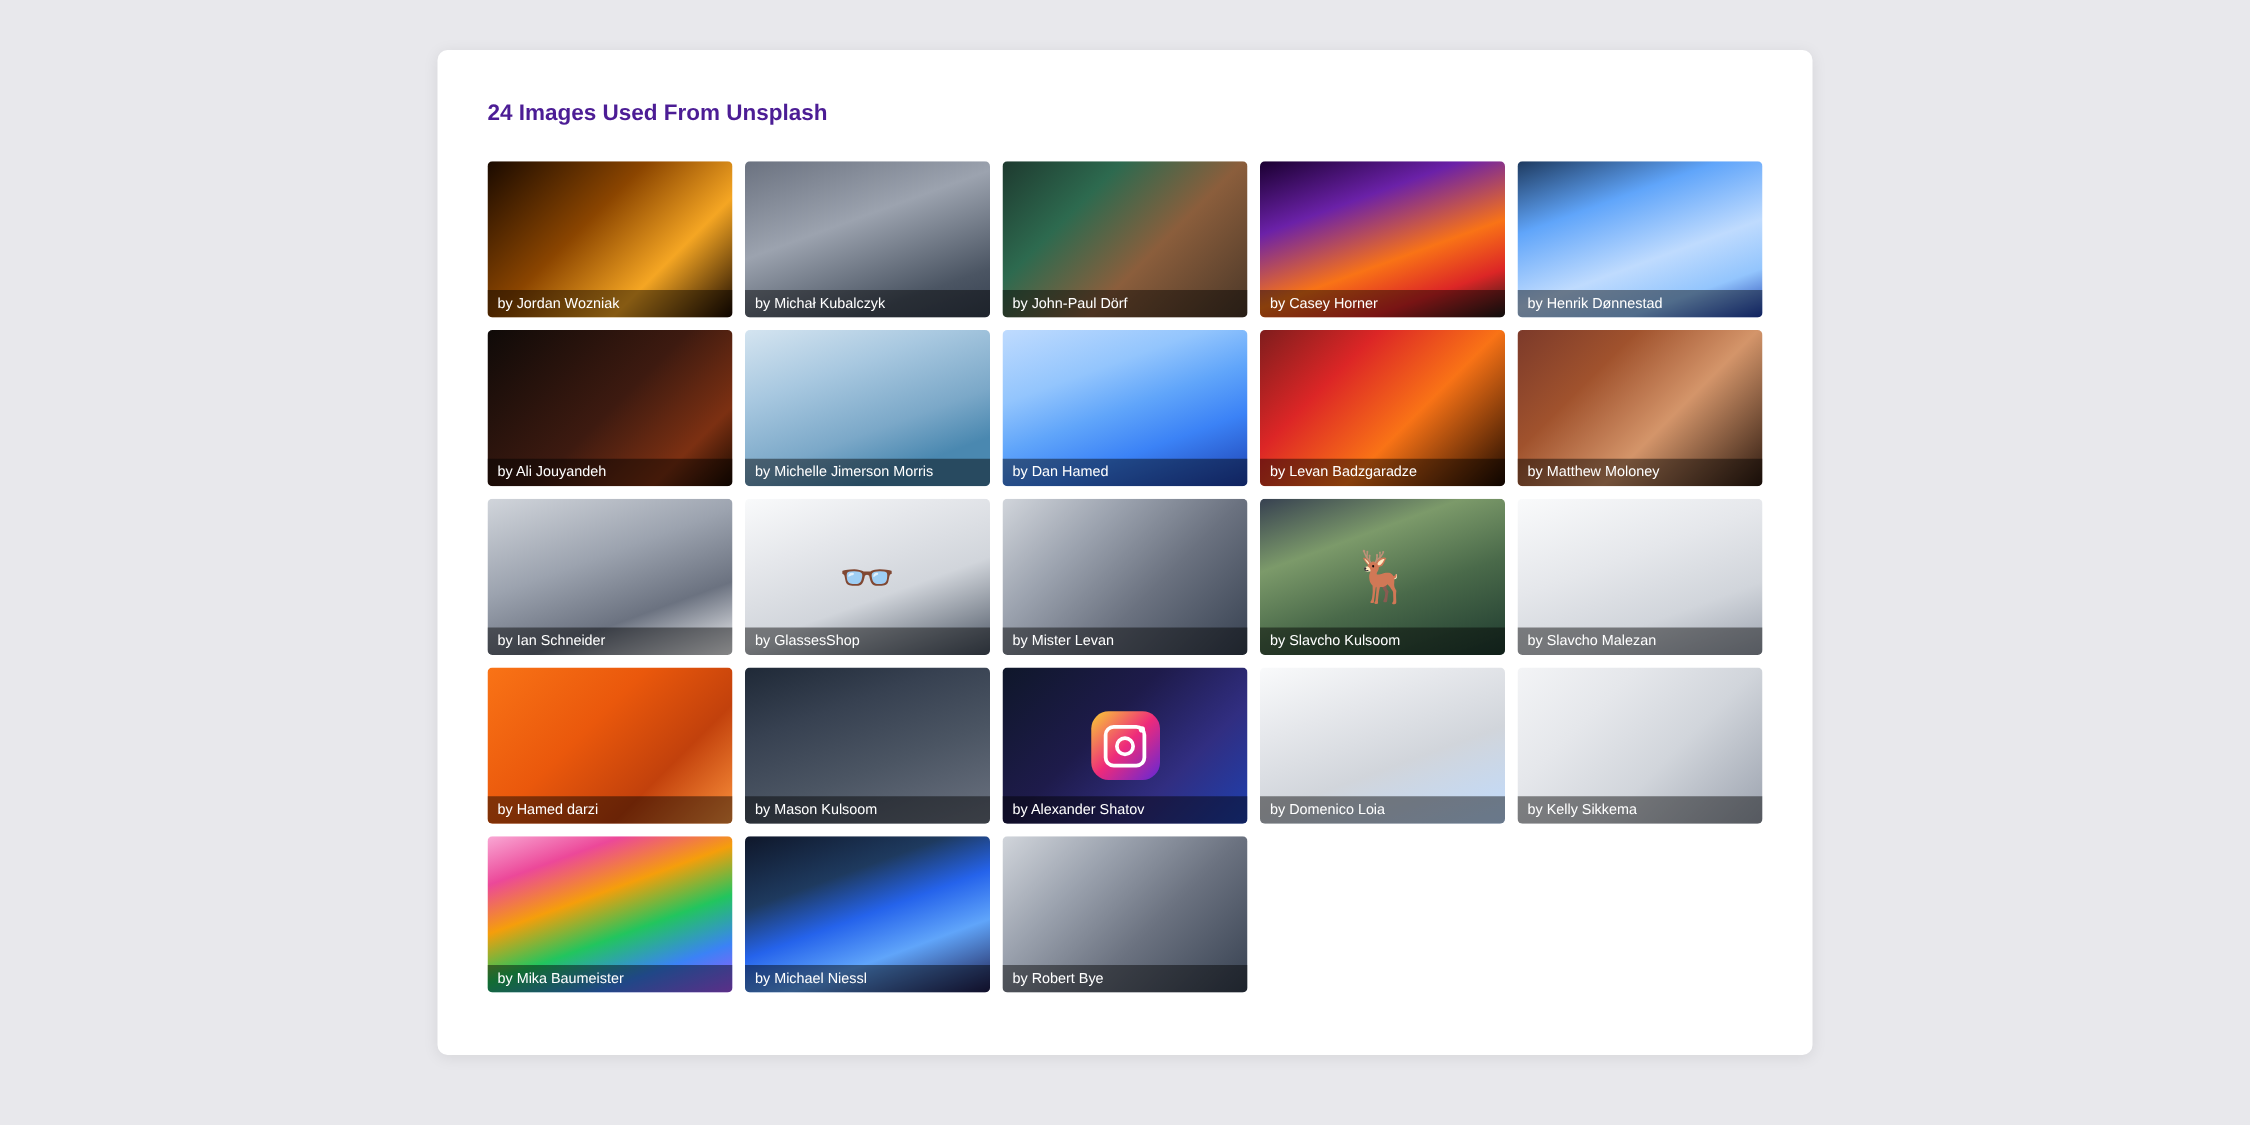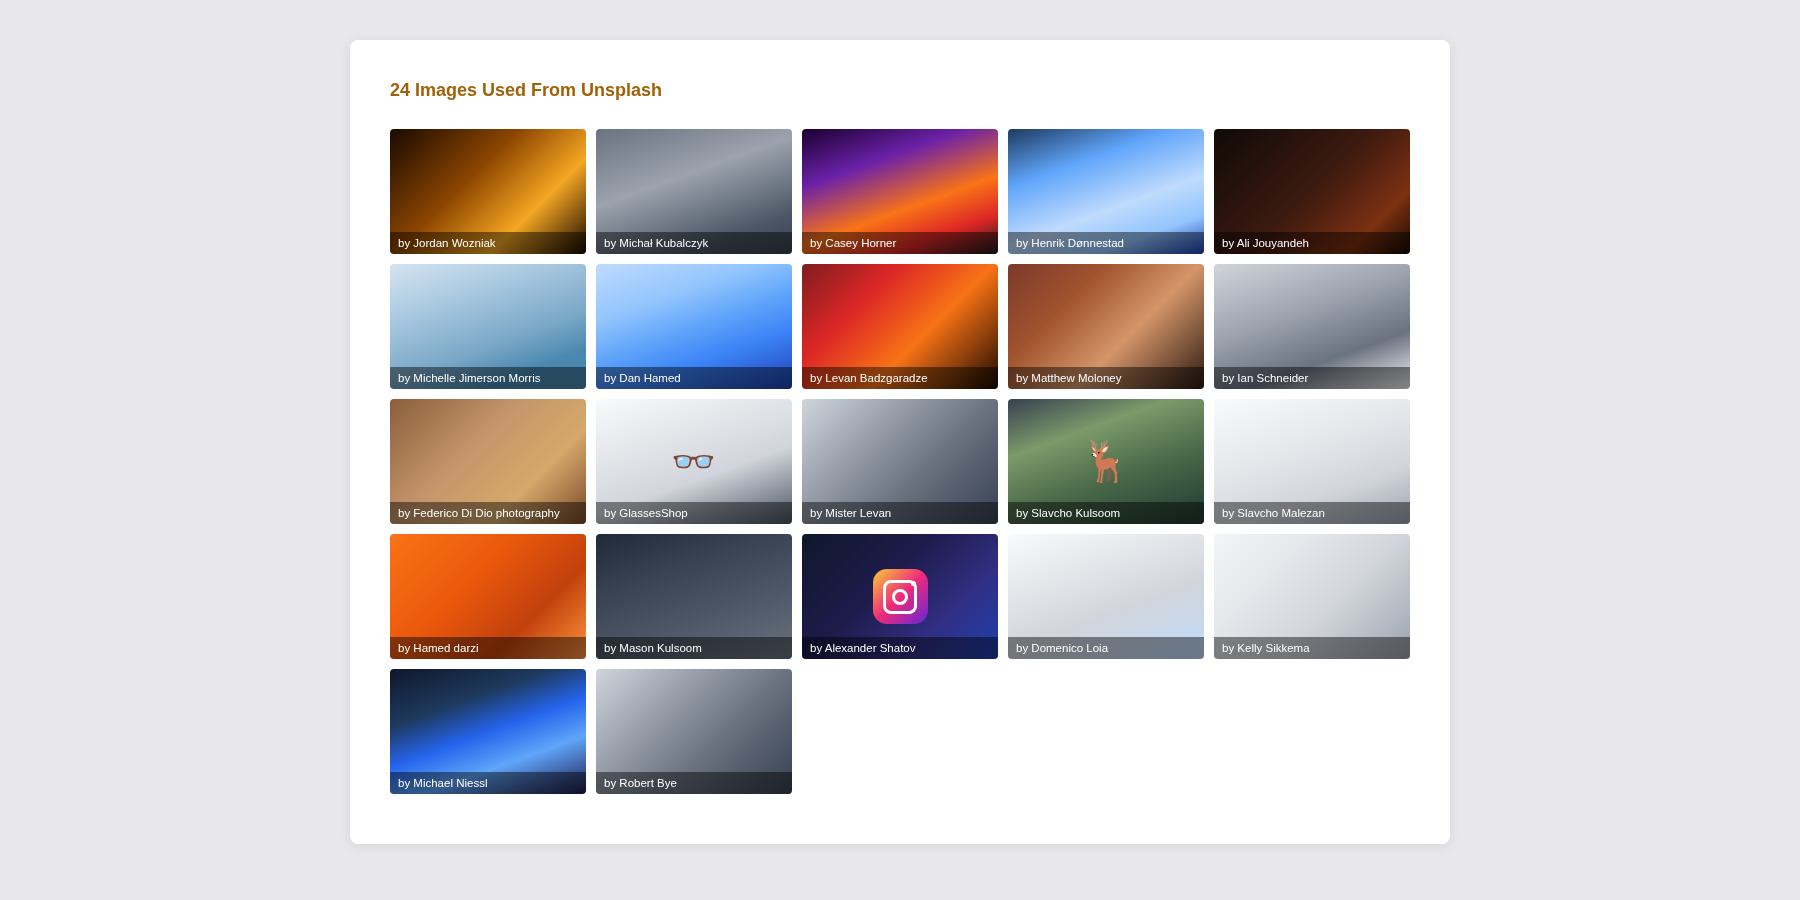--- a/index.html
+++ b/index.html
@@ -16,21 +16,21 @@
       background: #fff;
       border-radius: 8px;
       padding: 40px 40px 50px;
       max-width: 1100px;
       width: 100%;
       box-shadow: 0 2px 12px rgba(0,0,0,0.08);
     }
     .page-title {
       font-size: 18px;
       font-weight: 600;
-      color: #a16207;
+      color: #4c1d95;
       margin-bottom: 28px;
     }
     .grid {
       display: grid;
       grid-template-columns: repeat(5, 1fr);
       gap: 10px;
     }
     .image-item {
       position: relative;
       border-radius: 4px;
@@ -143,20 +143,24 @@
   <div class="grid" id="image-grid">
   <div class="image-item">
         <div class="image-bg bg-r1c1"></div>
         <div class="image-caption">by Jordan Wozniak</div>
       </div>
       <div class="image-item">
         <div class="image-bg bg-r1c2"></div>
         <div class="image-caption">by Michał Kubalczyk</div>
       </div>
       <div class="image-item">
+        <div class="image-bg bg-r1c3"></div>
+        <div class="image-caption">by John-Paul Dörf</div>
+      </div>
+      <div class="image-item">
         <div class="image-bg bg-r1c4"></div>
         <div class="image-caption">by Casey Horner</div>
       </div>
       <div class="image-item">
         <div class="image-bg bg-r1c5"></div>
         <div class="image-caption">by Henrik Dønnestad</div>
       </div>
       <div class="image-item">
         <div class="image-bg bg-r2c1"></div>
         <div class="image-caption">by Ali Jouyandeh</div>
@@ -173,24 +177,20 @@
         <div class="image-bg bg-r2c4"></div>
         <div class="image-caption">by Levan Badzgaradze</div>
       </div>
       <div class="image-item">
         <div class="image-bg bg-r2c5"></div>
         <div class="image-caption">by Matthew Moloney</div>
       </div>
       <div class="image-item">
         <div class="image-bg bg-r3c1"></div>
         <div class="image-caption">by Ian Schneider</div>
-      </div>
-      <div class="image-item">
-        <div class="image-bg bg-r3c2"></div>
-        <div class="image-caption">by Federico Di Dio photography</div>
       </div>
       <div class="image-item">
         <div class="image-bg bg-r3c3">
           <div style="color: rgb(107, 114, 128); font-size: 36px;">👓</div>
         </div>
         <div class="image-caption">by GlassesShop</div>
       </div>
       <div class="image-item">
         <div class="image-bg bg-r3c4"></div>
         <div class="image-caption">by Mister Levan</div>
@@ -223,20 +223,24 @@
       </div>
       <div class="image-item">
         <div class="image-bg bg-r4c5"></div>
         <div class="image-caption">by Domenico Loia</div>
       </div>
       <div class="image-item">
         <div class="image-bg bg-r5c1"></div>
         <div class="image-caption">by Kelly Sikkema</div>
       </div>
       <div class="image-item">
+        <div class="image-bg bg-r5c2"></div>
+        <div class="image-caption">by Mika Baumeister</div>
+      </div>
+      <div class="image-item">
         <div class="image-bg bg-r5c3"></div>
         <div class="image-caption">by Michael Niessl</div>
       </div>
       <div class="image-item">
         <div class="image-bg bg-r5c4"></div>
         <div class="image-caption">by Robert Bye</div>
       </div>
     </div>
 </div>
 

